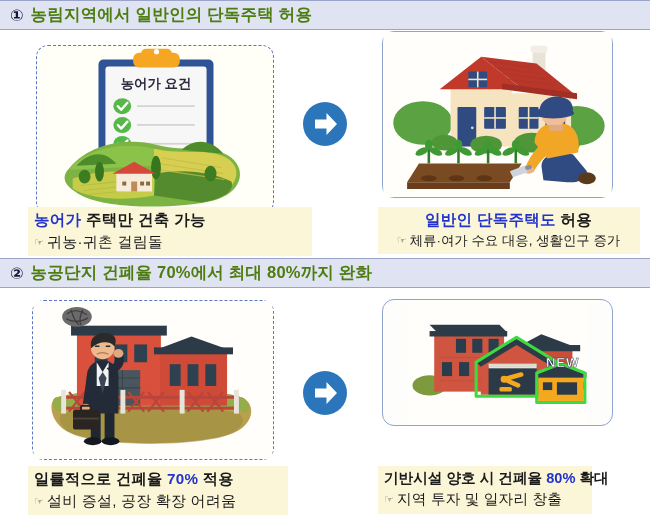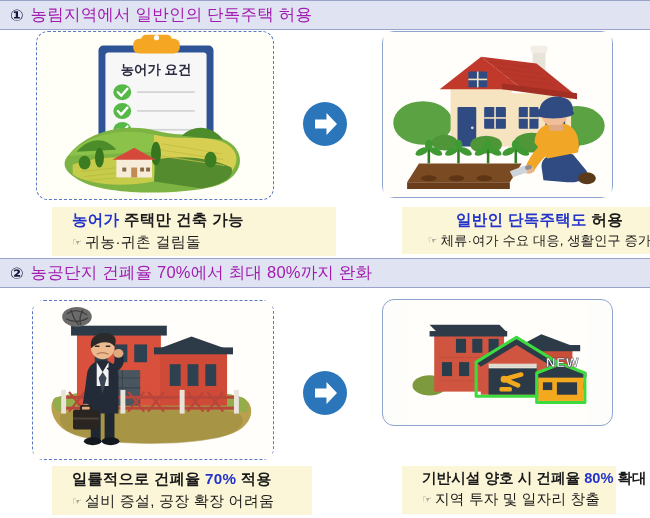--- a/index.html
+++ b/index.html
@@ -21,52 +21,51 @@
     border-bottom:1px solid #9aa3c8;
     display:flex;align-items:center;
     box-sizing:border-box;
     padding-left:10px;
   }
   .hdr .num{
     font-size:16px;color:#13173a;font-weight:700;
     margin-right:7px;letter-spacing:0;
   }
   .hdr .htxt{
-    font-size:16.5px;color:#a21caf;font-weight:400;
+    font-size:16.5px;color:#4d7c0f;font-weight:700;
     letter-spacing:0.2px;white-space:nowrap;
   }
   #hdr1{top:0;}
   #hdr2{top:258px;}
 
   
   .panel{
     position:absolute;box-sizing:border-box;background:#fffef7;
     border-radius:12px;
   }
   .panel.before{border:1.6px dashed #5b77c4;}
   .panel.after{border:1.6px solid #8ea4cf;background:#fdfdfb;}
 
-  #p1a{left:36px;top:31px;width:238px;height:169px;}
+  #p1a{left:36px;top:45px;width:238px;height:169px;}
   #p1b{left:382px;top:31px;width:231px;height:167px;}
   #p2a{left:32px;top:300px;width:242px;height:160px;}
   #p2b{left:382px;top:299px;width:231px;height:127px;}
 
   .panel svg{display:block;width:100%;height:100%;}
 
   
   .arrow{position:absolute;width:46px;height:46px;}
   #ar1{left:302px;top:101px;}
   #ar2{left:302px;top:370px;}
 
   
   .cap{
     position:absolute;background:#fcf6d8;
-    padding:3px 7px 4px 20px;box-sizing:border-box;
+    padding:3px 7px 4px 6px;box-sizing:border-box;
     line-height:1.32;
-    margin-left:24px;
   }
   #c1a{left:28px;top:207px;width:284px;}
   #c1b{left:378px;top:207px;width:262px;text-align:center;}
   #c2a{left:28px;top:466px;width:260px;}
   #c2b{left:378px;top:466px;width:214px;}
 
   .cl1{font-size:15.5px;font-weight:700;color:#1a1a1a;white-space:nowrap;letter-spacing:0.3px;}
   .cl2{font-size:15px;font-weight:400;color:#1a1a1a;white-space:nowrap;letter-spacing:0.2px;margin-top:2px;}
   .cl2 .hand{font-size:11px;color:#666;margin-right:3px;vertical-align:1px;}
   .bl{color:#2233cc;}

